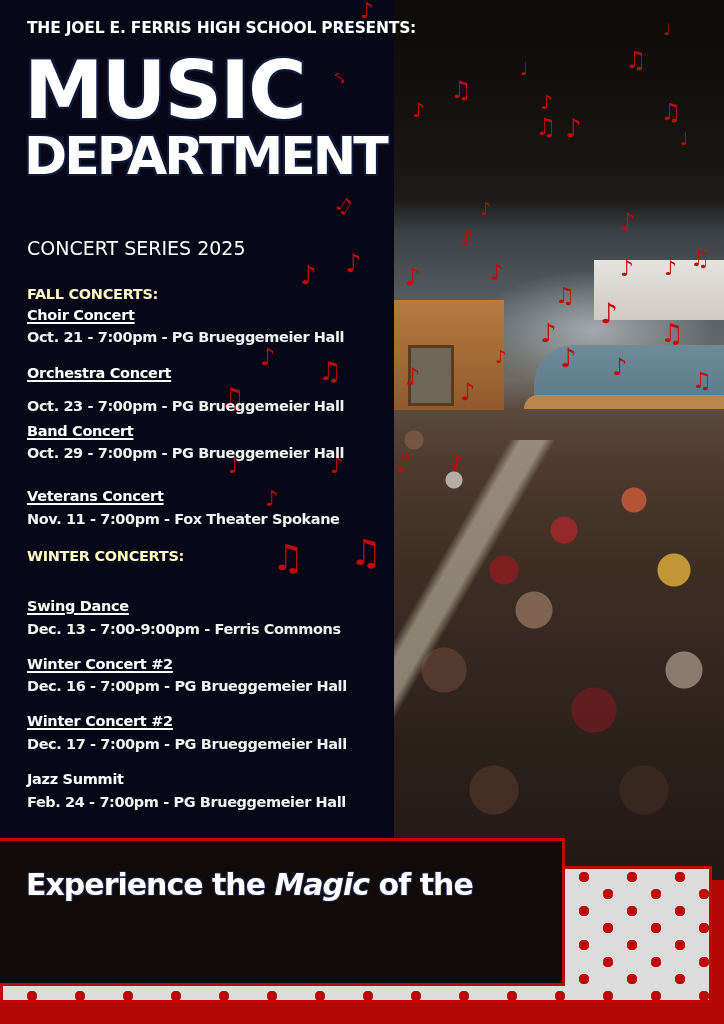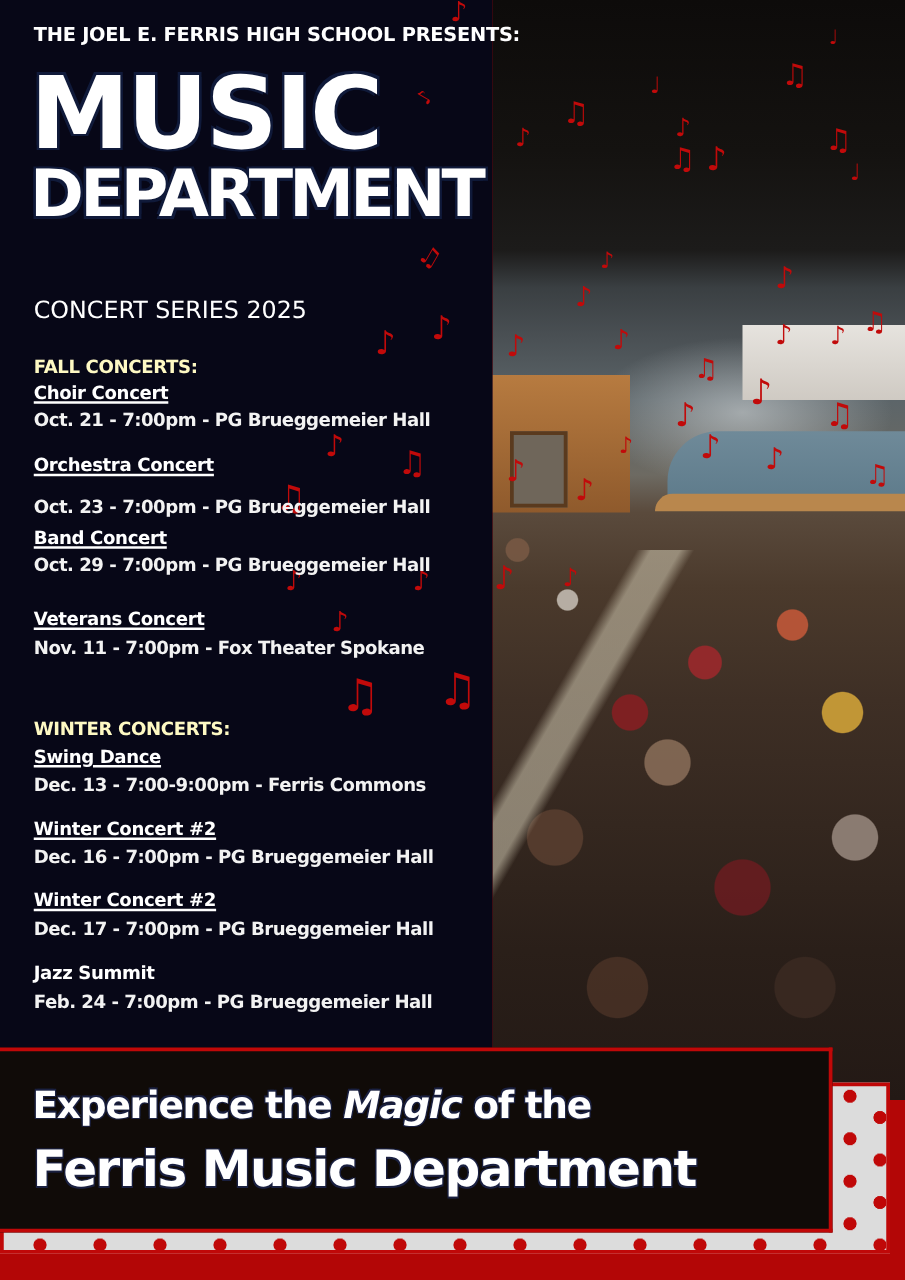--- a/index.html
+++ b/index.html
@@ -104,21 +104,21 @@
     position:absolute; left:0; top:866px; width:712px; height:137px;
     background-color:#dcdcdc;
     background-image:
       radial-gradient(circle, #c00808 0 5px, transparent 5.5px),
       radial-gradient(circle, #c00808 0 5px, transparent 5.5px);
     background-size:48px 34px, 48px 34px;
     background-position:5px 8px, 29px 25px;
     border:3px solid #c00808; box-sizing:border-box;
   }
   .banner {
-    position:absolute; left:0; top:838px; width:666px; height:148px;
+    position:absolute; left:0; top:838px; width:565px; height:148px;
     background:#100b08; border:3px solid #c00808; border-left:none; box-sizing:border-box;
   }
   .banner .line1 {
     position:absolute; left:26px; top:26px; margin:0; color:#ffffff; font-weight:bold;
     font-size:30px; letter-spacing:-1px; white-space:nowrap;
     text-shadow: -1px -1px 0 #1a2040, 1px -1px 0 #1a2040, -1px 1px 0 #1a2040, 1px 1px 0 #1a2040;
   }
   .banner .line1 em { font-style:italic; }
   .banner .line2 {
     position:absolute; left:26px; top:72px; margin:0; color:#ffffff; font-weight:bold;
@@ -200,33 +200,32 @@
 
   <p class="ev-name ul" style="top:365px;">Orchestra Concert</p>
   <p class="ev-detail" style="top:398px;">Oct. 23 - 7:00pm - PG Brueggemeier Hall</p>
 
   <p class="ev-name ul" style="top:423px;text-align:right;">Band Concert</p>
   <p class="ev-detail" style="top:445px;">Oct. 29 - 7:00pm - PG Brueggemeier Hall</p>
 
   <p class="ev-name ul" style="top:488px;">Veterans Concert</p>
   <p class="ev-detail" style="top:511px;">Nov. 11 - 7:00pm - Fox Theater Spokane</p>
 
-  <p class="sec-label" style="top:576px;">WINTER CONCERTS:</p>
+  <p class="sec-label" style="top:548px;">WINTER CONCERTS:</p>
 
   <p class="ev-name ul" style="top:598px;">Swing Dance</p>
   <p class="ev-detail" style="top:621px;">Dec. 13 - 7:00-9:00pm - Ferris Commons</p>
 
   <p class="ev-name ul" style="top:656px;">Winter Concert #2</p>
   <p class="ev-detail" style="top:678px;">Dec. 16 - 7:00pm - PG Brueggemeier Hall</p>
 
   <p class="ev-name ul" style="top:713px;">Winter Concert #2</p>
   <p class="ev-detail" style="top:736px;">Dec. 17 - 7:00pm - PG Brueggemeier Hall</p>
 
   <p class="ev-name" style="top:771px;">Jazz Summit</p>
   <p class="ev-detail" style="top:794px;">Feb. 24 - 7:00pm - PG Brueggemeier Hall</p>
 </div>
 
 <div class="dots"></div>
 
 <div class="banner">
   <p class="line1"><span>Experience the </span><em>Magic</em><span> of the</span></p>
-  <p class="line2">Ferris Music Department</p>
 </div>
 
 </body></html>

